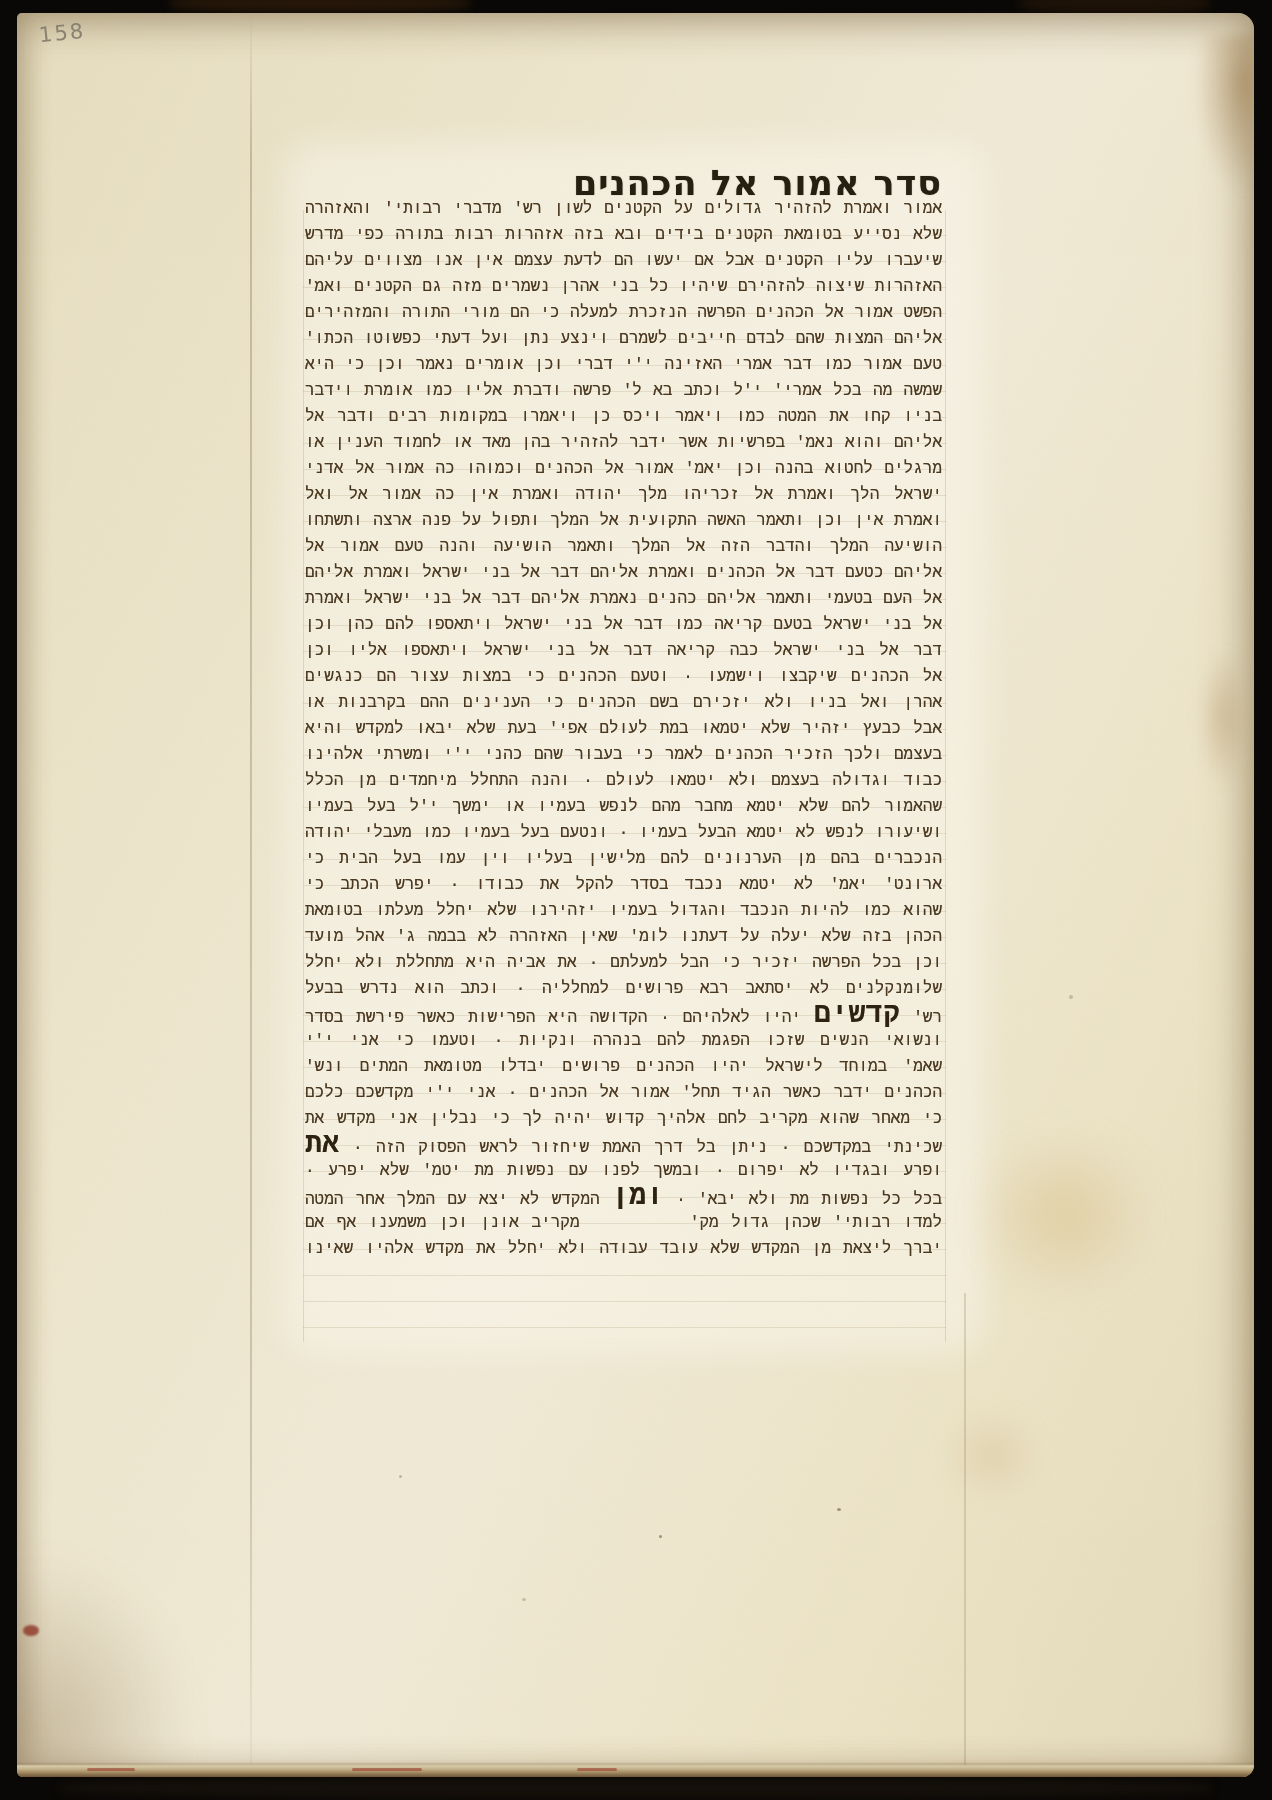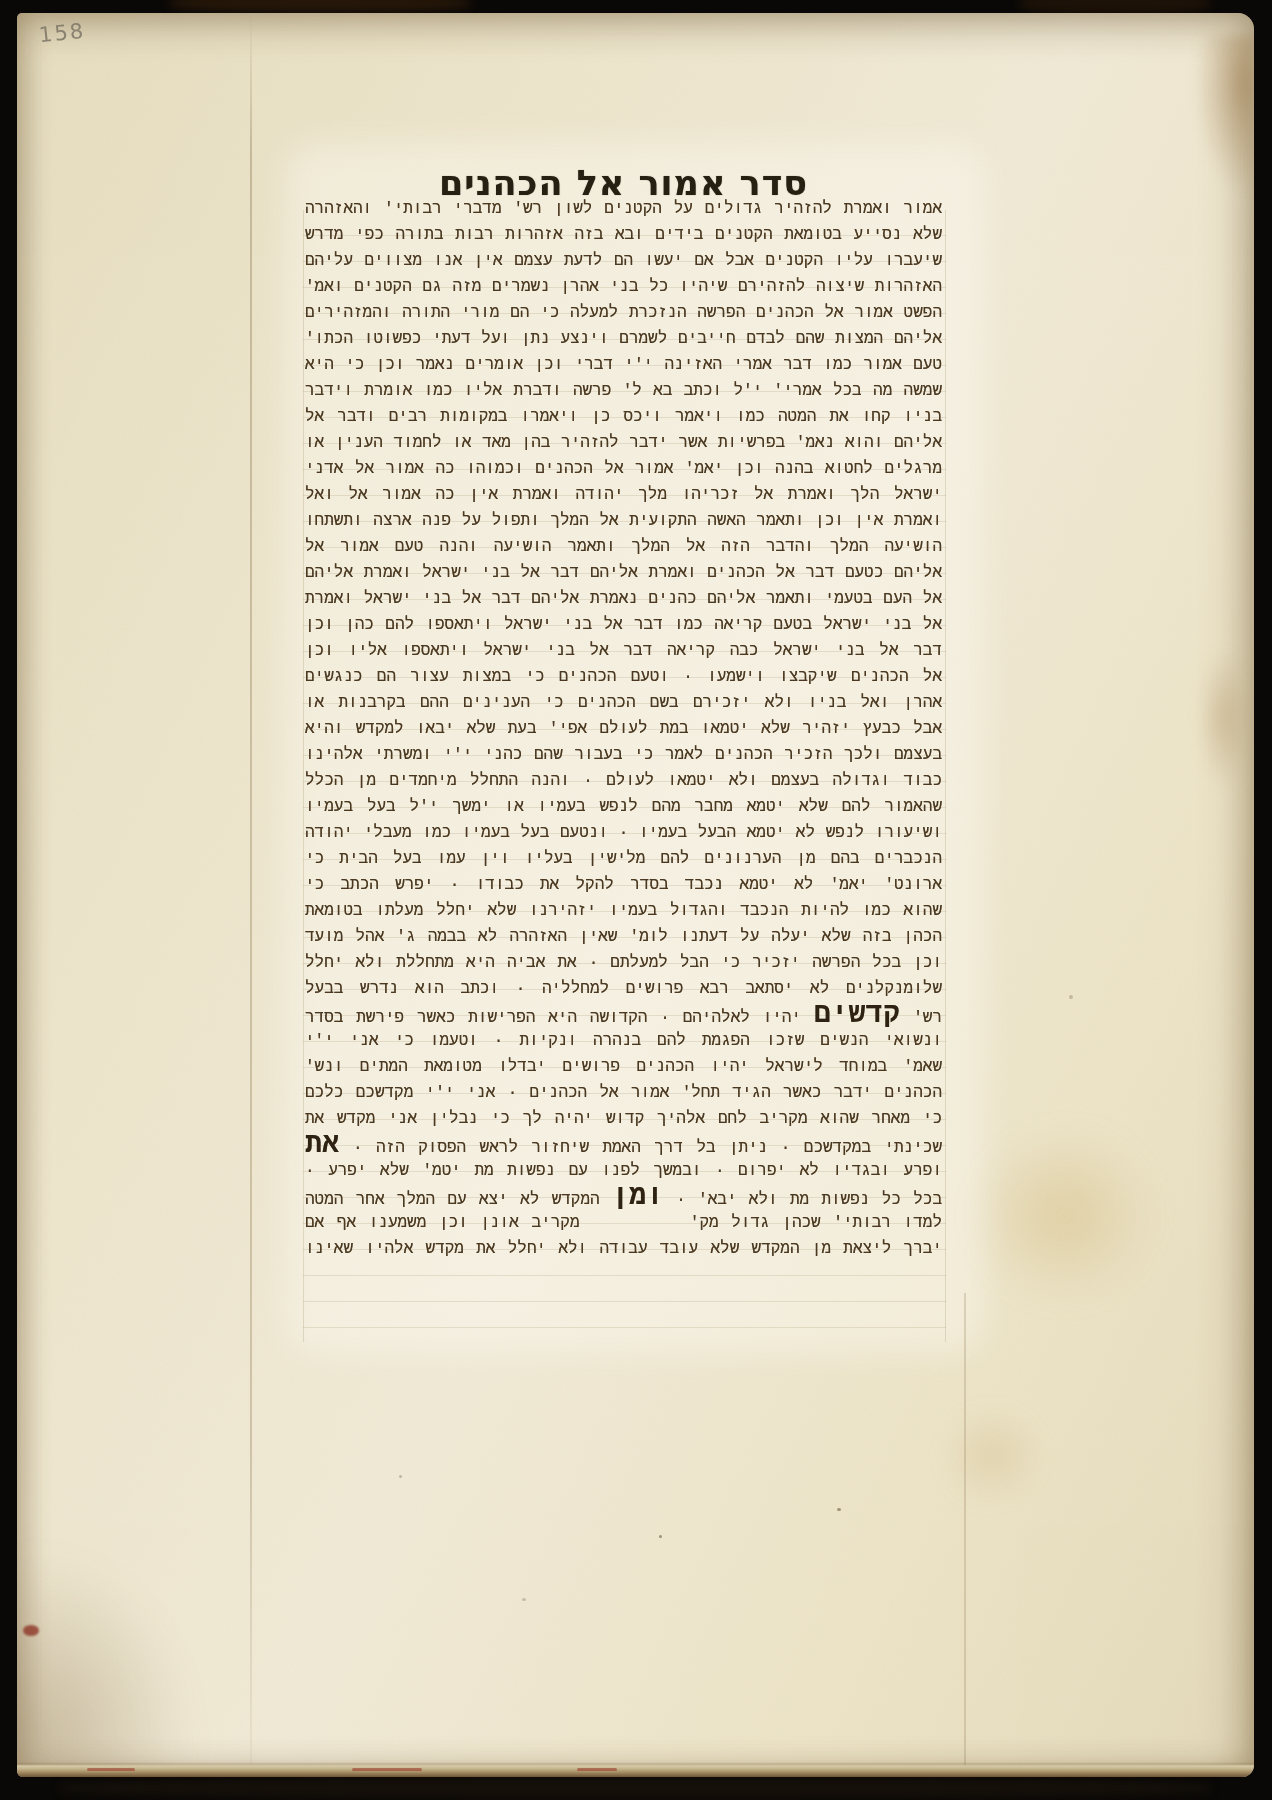--- a/index.html
+++ b/index.html
@@ -63,21 +63,21 @@
   .p5{left:505px;top:1585px;width:4px;height:3px;opacity:.5;}
 
   .folio{
     position:absolute;left:22px;top:8px;
     color:#8a8270;font-size:21px;letter-spacing:2px;
     transform:rotate(-6deg);font-family:"DejaVu Sans",sans-serif;
   }
 
   .title{
     position:absolute;left:288px;top:147px;width:637px;margin:0;
-    direction:rtl;text-align:center;
+    direction:rtl;text-align:right;
     font-family:"DejaVu Sans",sans-serif;font-weight:bold;
     font-size:35px;line-height:46px;color:#262012;letter-spacing:1px;
     text-shadow:0 0 1px rgba(38,32,18,.55);
   }
 
   .text-block{
     position:absolute;left:288px;top:183px;width:637px;
     direction:rtl;
     font-family:Liberation Mono, monospace;
     font-size:16px;line-height:26px;color:#4a3820;

